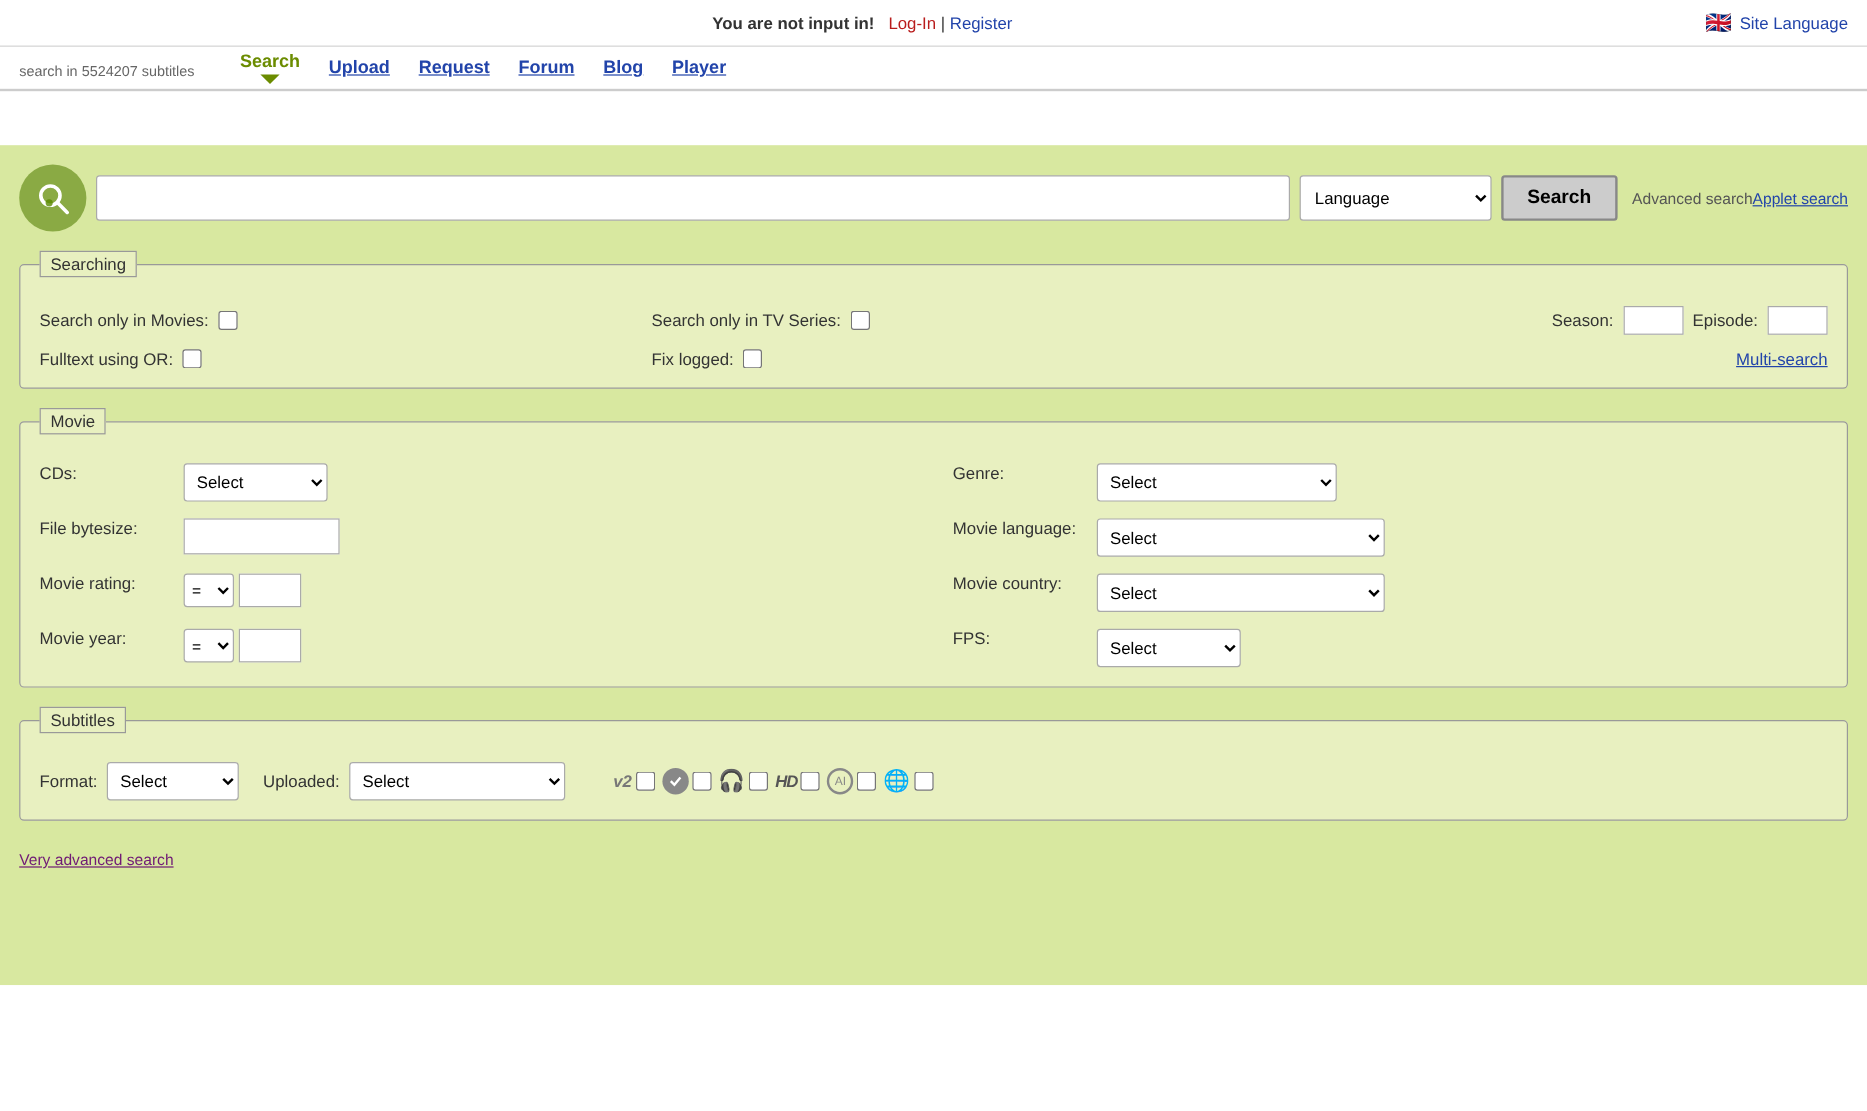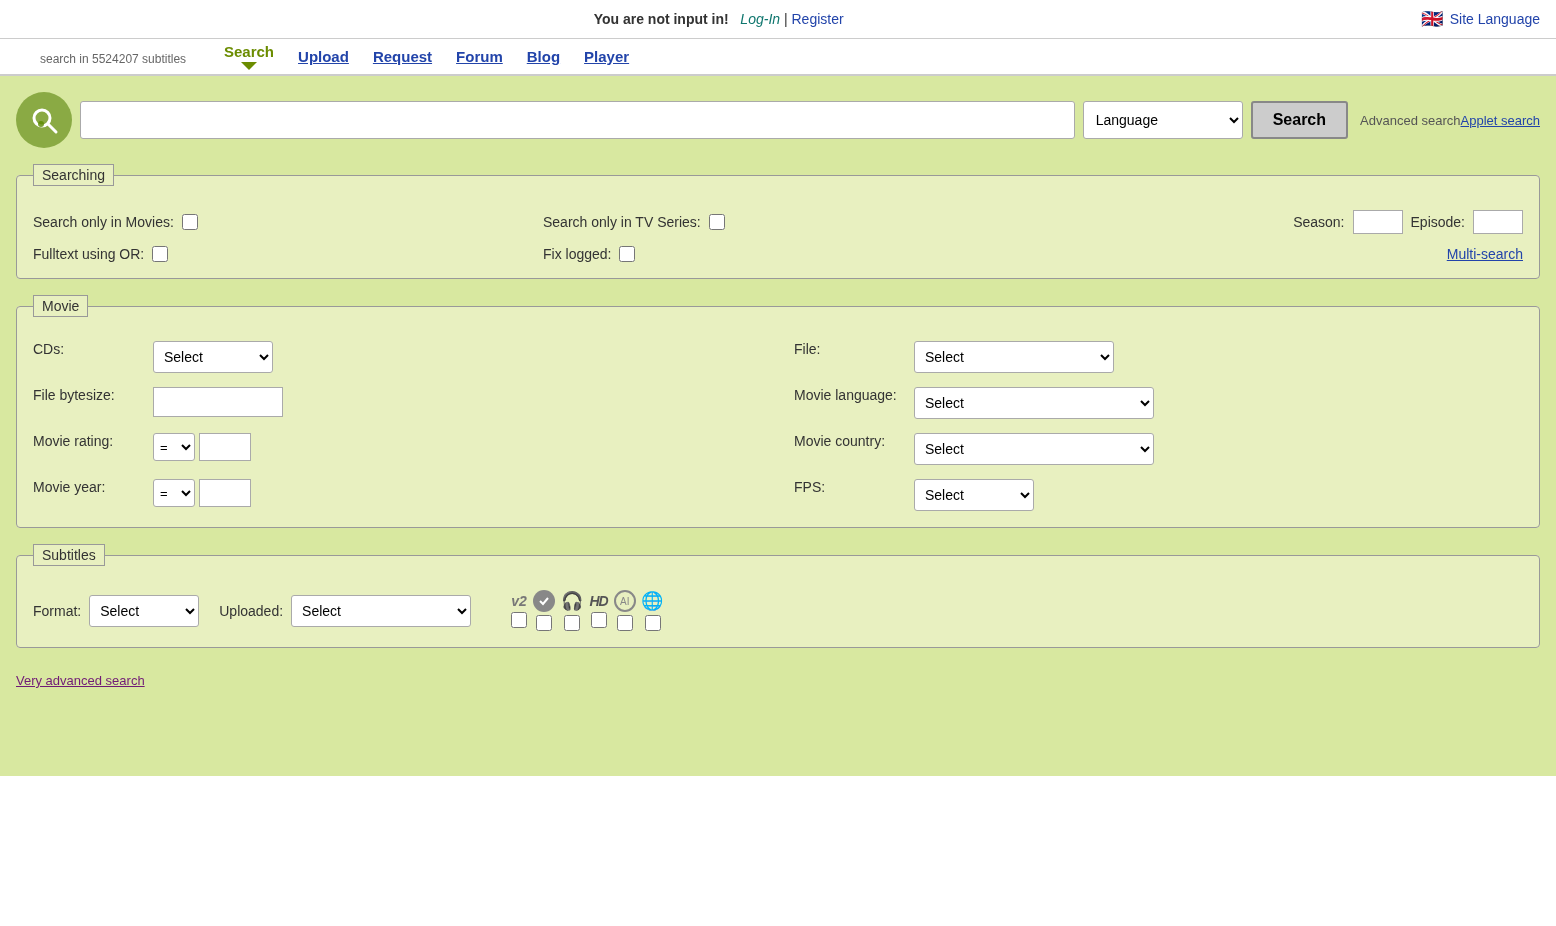--- a/index.html
+++ b/index.html
@@ -9,28 +9,28 @@
     #header { display: flex; align-items: center; padding: 8px 16px; border-bottom: 1px solid #ccc; }
     #logo-area { display: flex; align-items: center; gap: 8px; min-width: 200px; }
     #logo-icon { width: 60px; height: 60px; position: relative; }
     #logo-text { font-size: 16px; color: #555; line-height: 1.3; }
     #logo-subtext { font-size: 11px; color: #888; margin-top: 2px; }
     #header-center { flex: 1; text-align: center; font-size: 14px; }
     #header-right { margin-left: auto; display: flex; align-items: center; gap: 6px; }
 
     
     #nav { display: flex; align-items: center; padding: 4px 16px 0; border-bottom: 2px solid #ccc; background: #fff; }
-    #nav-subtitle-count { font-size: 12px; color: #666; margin-right: 24px; min-width: 160px; margin-left: 24px; }
+    #nav-subtitle-count { font-size: 12px; color: #666; margin-right: 24px; min-width: 160px; }
     #nav-links { display: flex; gap: 24px; align-items: center; }
     .nav-link { font-size: 15px; font-weight: bold; text-decoration: underline; color: #2244aa; cursor: pointer; padding-bottom: 4px; }
     .nav-link.active { color: #6b8c00; text-decoration: none; }
     .nav-link.active::after { content: ''; display: block; width: 0; height: 0; border-left: 8px solid transparent; border-right: 8px solid transparent; border-top: 8px solid #6b8c00; margin: 2px auto 0; }
 
     
-    #main { background: #d8e8a0; padding: 16px; min-height: 700px; }
+    #main { background: #d8e8a0; padding: 16px; min-height: 700px; margin-top: 45px; }
 
     
     #search-bar-area { display: flex; align-items: center; gap: 8px; margin-bottom: 16px; }
     #search-icon-circle { width: 56px; height: 56px; border-radius: 50%; background: #8aaa44; display: flex; align-items: center; justify-content: center; flex-shrink: 0; }
     #search-input { flex: 1; height: 38px; padding: 4px 8px; font-size: 14px; border: 1px solid #aaa; border-radius: 3px; background: #fff; }
     #language-select { height: 38px; padding: 4px 8px; font-size: 14px; border: 1px solid #aaa; border-radius: 3px; background: #fff; min-width: 160px; }
     #search-button { height: 38px; padding: 4px 20px; font-size: 16px; font-weight: bold; background: #ccc; border: 2px solid #888; border-radius: 3px; cursor: pointer; }
     #advanced-links { display: flex; flex-direction: column; font-size: 13px; margin-left: 8px; }
     #advanced-links a { color: #555; text-decoration: none; }
 
@@ -55,34 +55,34 @@
     .movie-input { height: 30px; width: 120px; padding: 2px 6px; border: 1px solid #aaa; background: #fff; }
     .rating-row { display: flex; align-items: center; gap: 4px; }
     .rating-select-small { height: 28px; padding: 2px 2px; border: 1px solid #aaa; border-radius: 3px; background: #fff; font-size: 13px; }
     .rating-input { width: 50px; height: 28px; border: 1px solid #aaa; background: #fff; padding: 2px 4px; }
 
     
     #subtitles-row { display: flex; align-items: center; gap: 20px; margin-top: 12px; flex-wrap: wrap; }
     .subtitle-field { display: flex; align-items: center; gap: 8px; }
     .subtitle-label { font-size: 14px; }
     #badges-area { display: flex; align-items: center; gap: 6px; margin-left: 20px; flex-wrap: wrap; }
-    .badge-item { display: flex; align-items: center; gap: 3px; flex-direction: column; }
+    .badge-item { display: flex; align-items: center; gap: 3px; }
 
     
     #footer-link { padding: 8px 0 4px; }
     #footer-link a { color: #2244aa; text-decoration: underline; font-size: 14px; cursor: pointer; }
   </style>
 </head>
 <body>
 
 <div id="header">
   <div id="header-center">
     <span style="font-weight:bold;">You are not input in!</span>
     &nbsp;
-    <a href="#" style="color:#0f766e;text-decoration:none;font-style:italic;">Log-In</a>
+    <a href="#" style="color:#b91c1c;text-decoration:none;">Log-In</a>
     <span> | </span>
     <a href="#" style="color:#2244aa;text-decoration:none;">Register</a>
   </div>
   <div id="header-right">
     <span style="font-size:18px;">🇬🇧</span>
     <a href="#" style="color:#2244aa;text-decoration:none;font-size:14px;">Site Language</a>
   </div>
 </div>
 
 <div id="nav">
@@ -156,21 +156,21 @@
     <div id="movie-grid" style="display:grid;grid-template-columns:1fr 1fr;gap:14px 32px;margin-top:12px;">
 
       <div class="movie-row">
         <span class="movie-label">CDs:</span>
         <select class="movie-select" style="height:32px;padding:2px 6px;border:1px solid #aaa;border-radius:3px;background:#fff;font-size:14px;min-width:120px;">
           <option>Select</option>
         </select>
       </div>
 
       <div class="movie-row">
-        <span class="movie-label">File:</span>
+        <span class="movie-label">Genre:</span>
         <select class="movie-select" style="height:32px;padding:2px 6px;border:1px solid #aaa;border-radius:3px;background:#fff;font-size:14px;min-width:200px;">
           <option>Select</option>
         </select>
       </div>
 
       <div class="movie-row">
         <span class="movie-label">File bytesize:</span>
         <input type="text" class="movie-input" style="height: 30px; width: 130px; padding: 2px 6px; border: 1px solid rgb(170, 170, 170); background: rgb(255, 255, 255);">
       </div>
 

